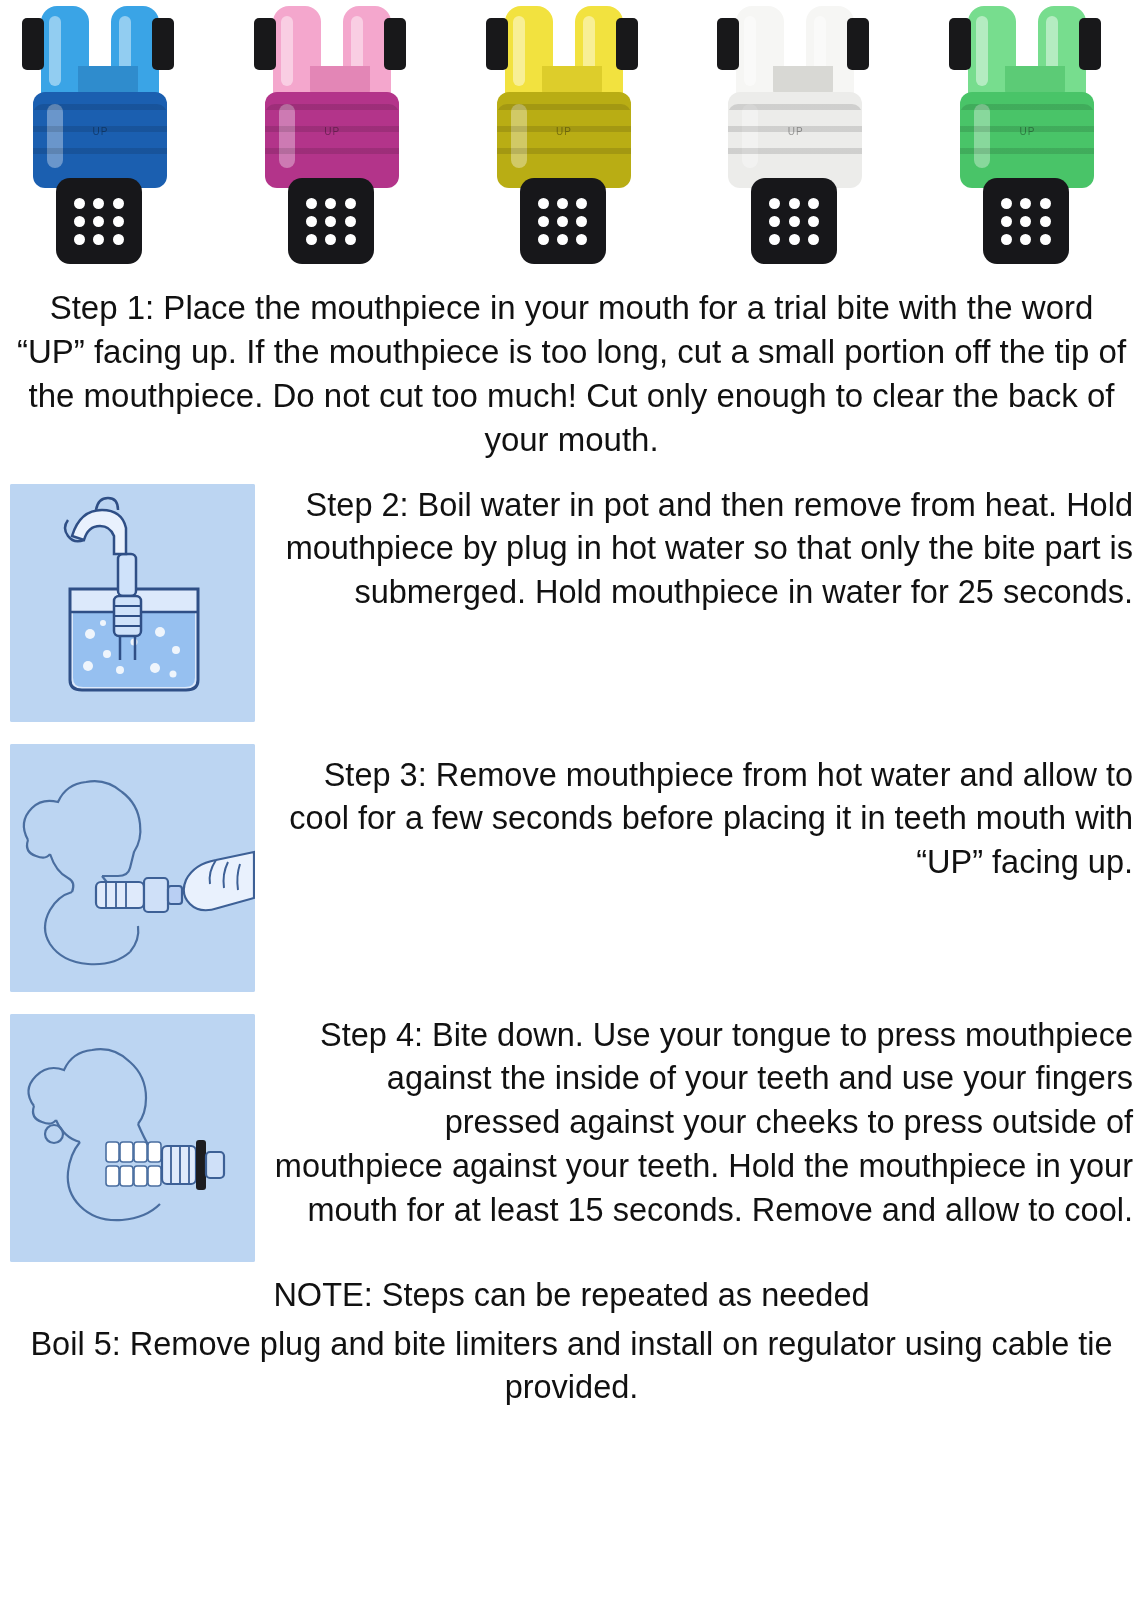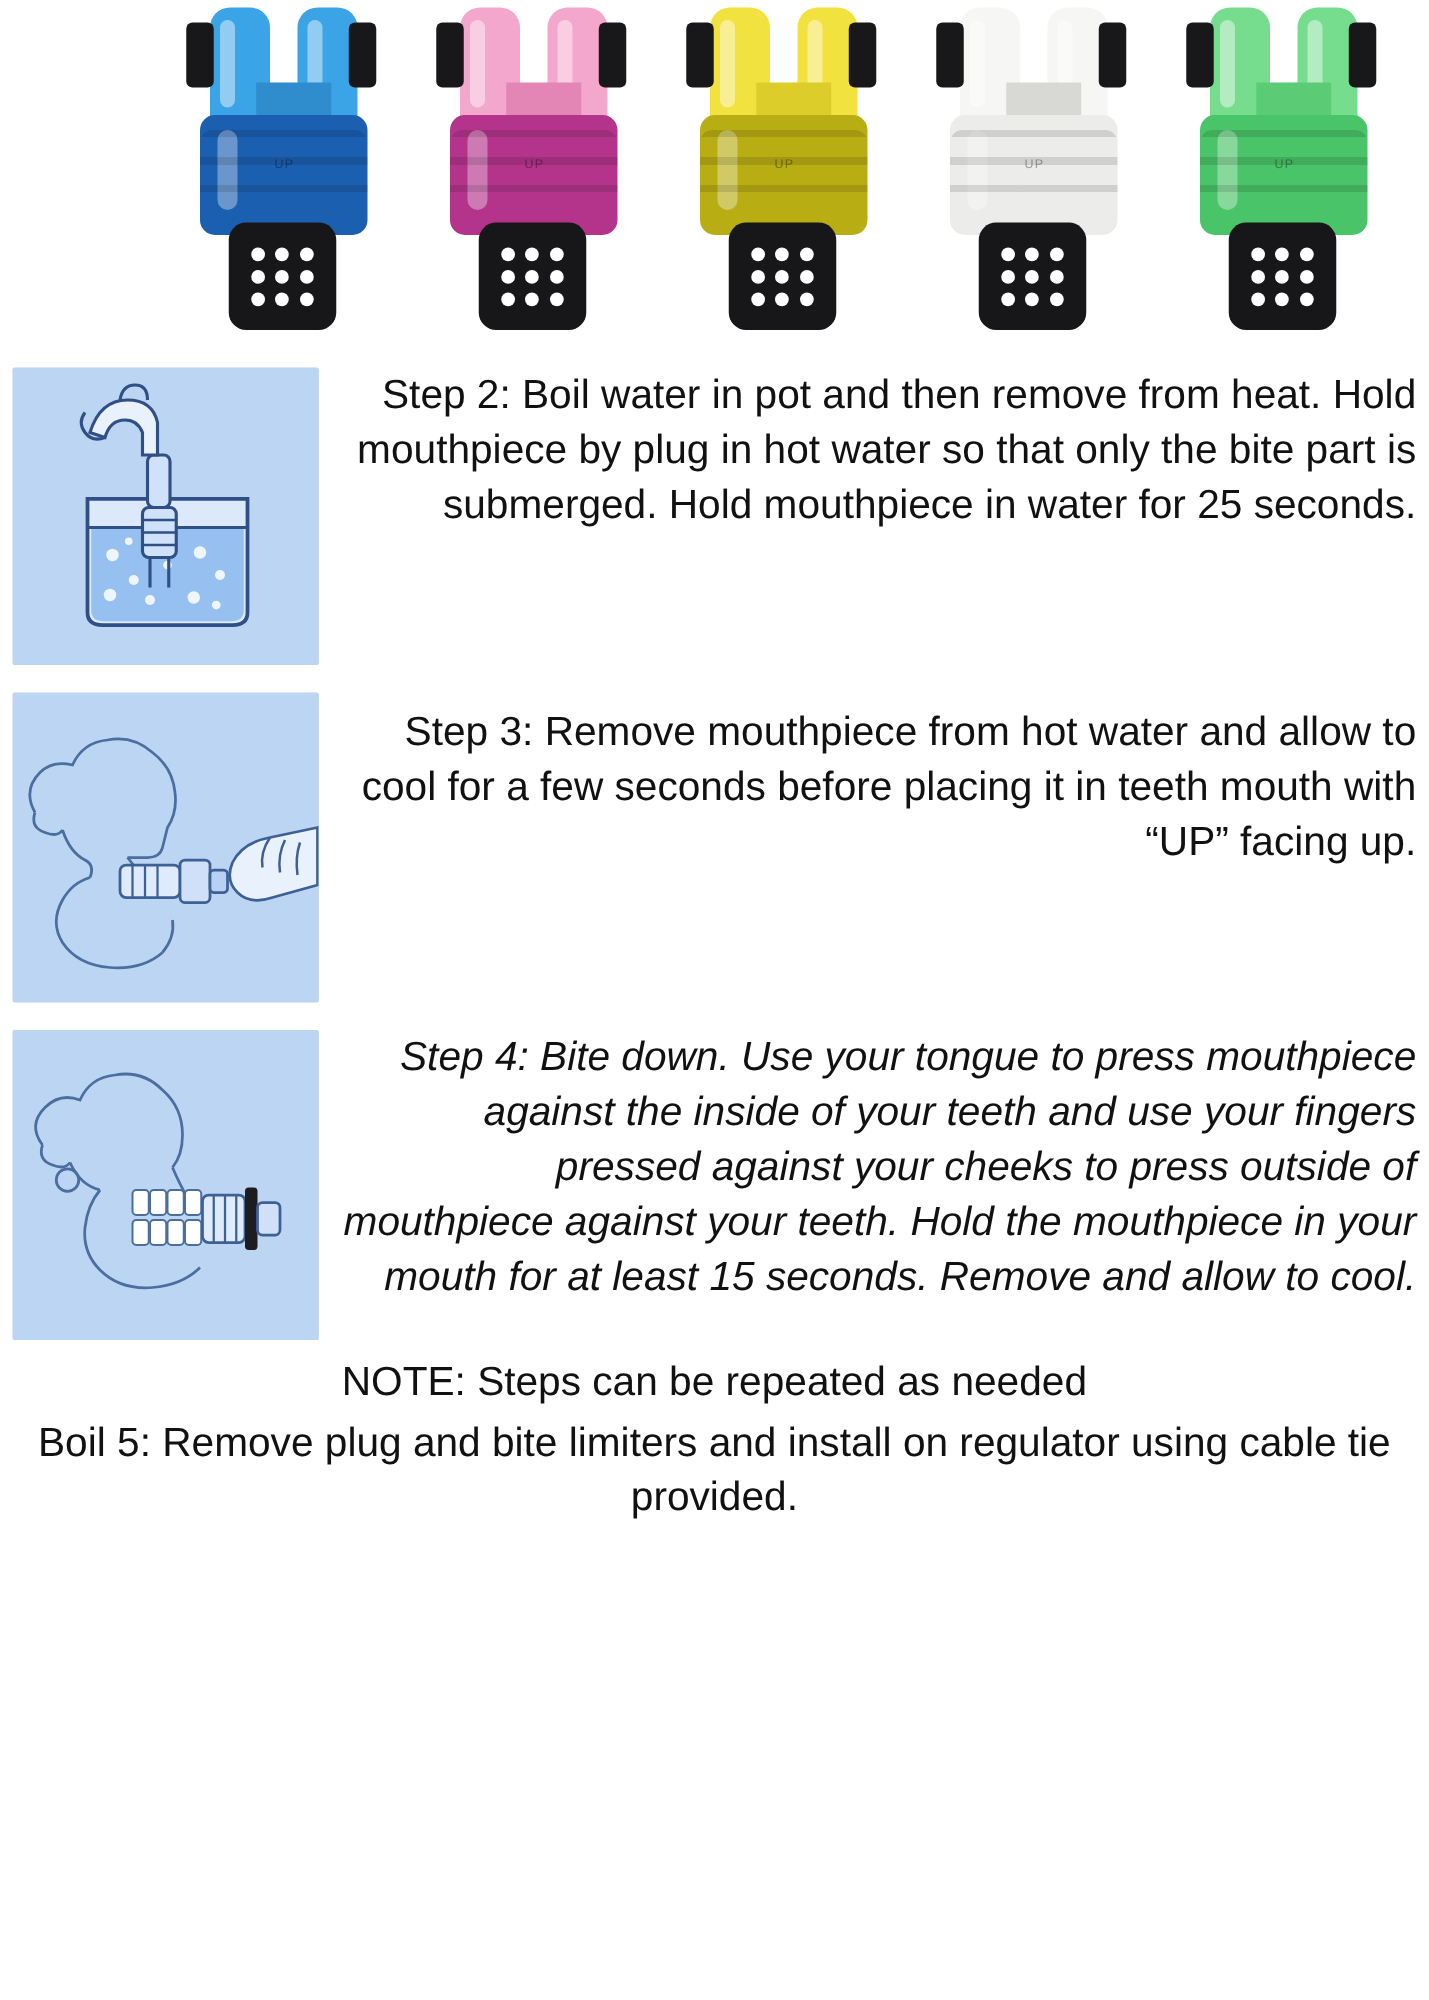--- a/index.html
+++ b/index.html
@@ -17,21 +17,21 @@
   .page {
     position: relative;
     width: 1143px;
     height: 1600px;
     box-sizing: border-box;
   }
 
   
   .mp-row {
     display: flex;
-    justify-content: flex-end;
+    justify-content: space-between;
     align-items: flex-end;
     padding: 0 8px;
     height: 272px;
     box-sizing: border-box;
   }
   .mp {
     position: relative;
     width: 200px;
     height: 268px;
   }
@@ -171,21 +171,21 @@
   .step-row .txt {
     flex: 1 1 auto;
     text-align: right;
     font-size: 32.5px;
     line-height: 1.35;
   }
   #row2 .fig { height: 238px; }
   #row3 .fig { height: 248px; }
   #row4 .fig { height: 248px; }
   #row3 .txt { padding-top: 10px; }
-  #row4 .txt { padding-top: 0; font-style: italic; }
+  #row4 .txt { padding-top: 0; }
 
   .note, .step5 {
     text-align: center;
     font-size: 32.5px;
     line-height: 1.33;
     padding: 0 0;
   }
   .note { margin-top: 12px; }
   .step5 { margin-top: 6px; }
 
@@ -313,20 +313,21 @@
             <i></i>
             <i></i>
             <i></i>
             <i></i>
         </div>
       </div>
     </div>
 
   </div>
 
+  <div class="para" id="step1">Step 1: Place the mouthpiece in your mouth for a trial bite with the word “UP” facing up.  If the mouthpiece is too long, cut a small portion off the tip of the mouthpiece. Do not cut too much!  Cut only enough to clear the back of your mouth.</div>
 
   <div class="step-row" id="row2">
     <div class="fig">
       <svg viewBox="0 0 245 238" width="245" height="238" aria-hidden="true">
         <rect x="0" y="0" width="245" height="238" fill="#bcd5f2"></rect>
 
         <path d="M60 105 L60 196 Q60 206 72 206 L176 206 Q188 206 188 196 L188 105 Z" fill="#dce9fb" stroke="#2f4f86" stroke-width="3"></path>
 
         <path d="M63 128 L63 194 Q63 203 73 203 L175 203 Q185 203 185 194 L185 128 Z" fill="#7fb2ec" opacity="0.75"></path>
         <line x1="60" y1="128" x2="188" y2="128" stroke="#2f4f86" stroke-width="2.5"></line>

